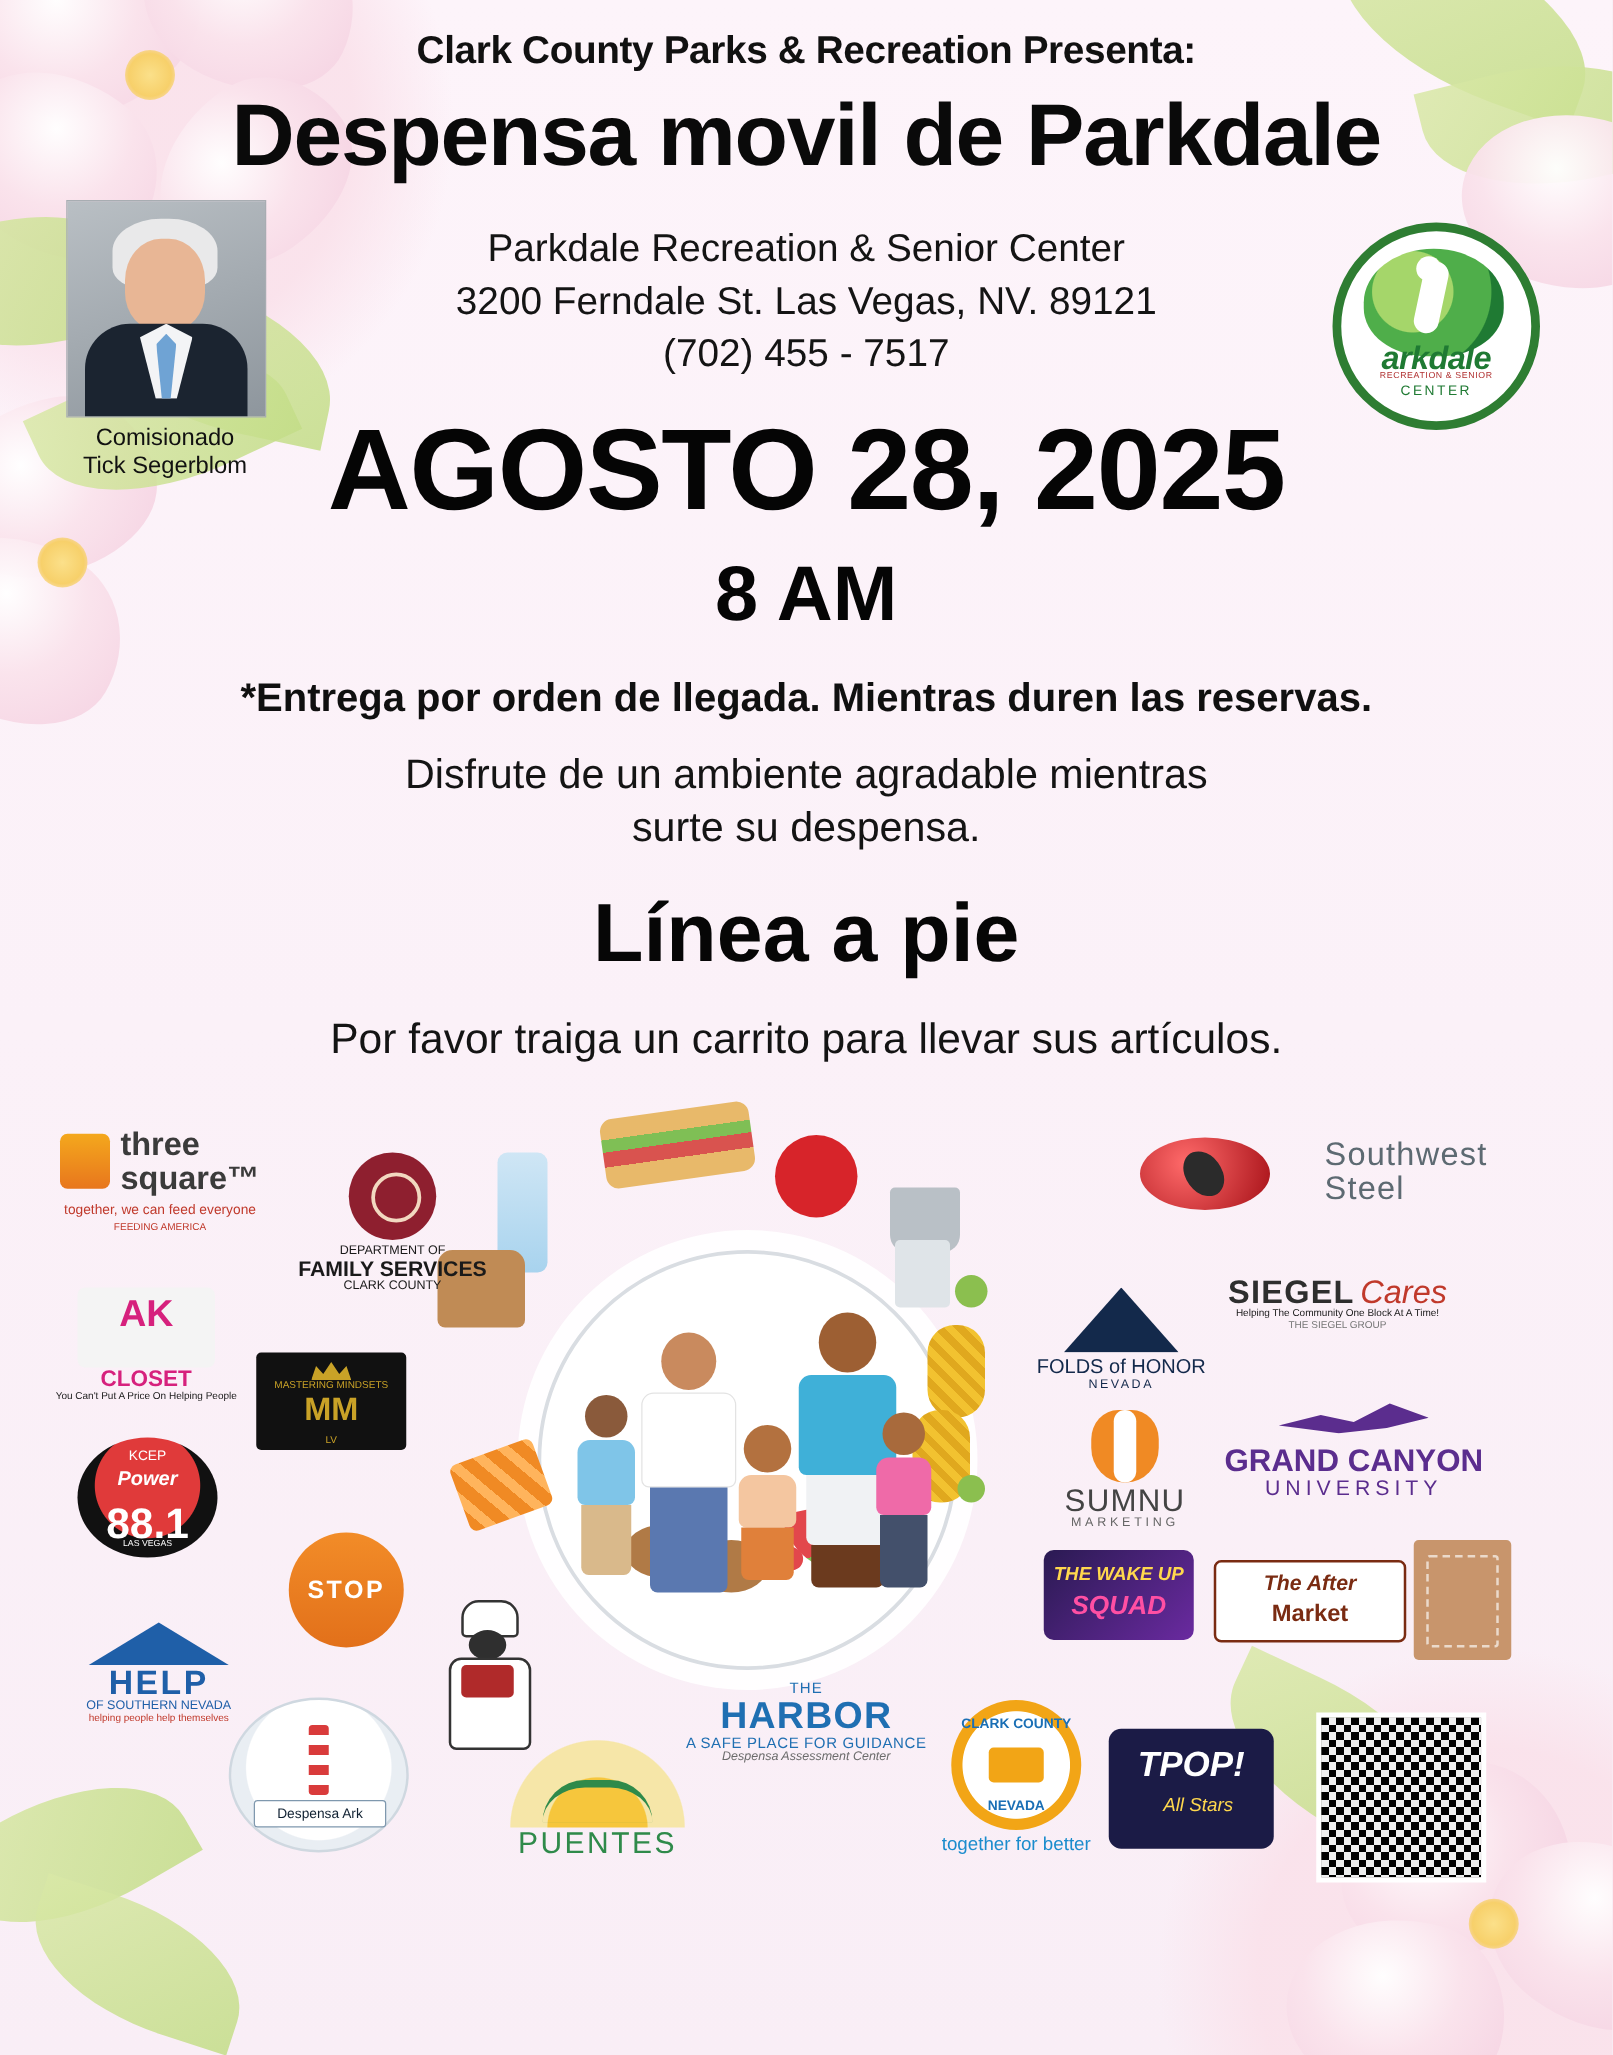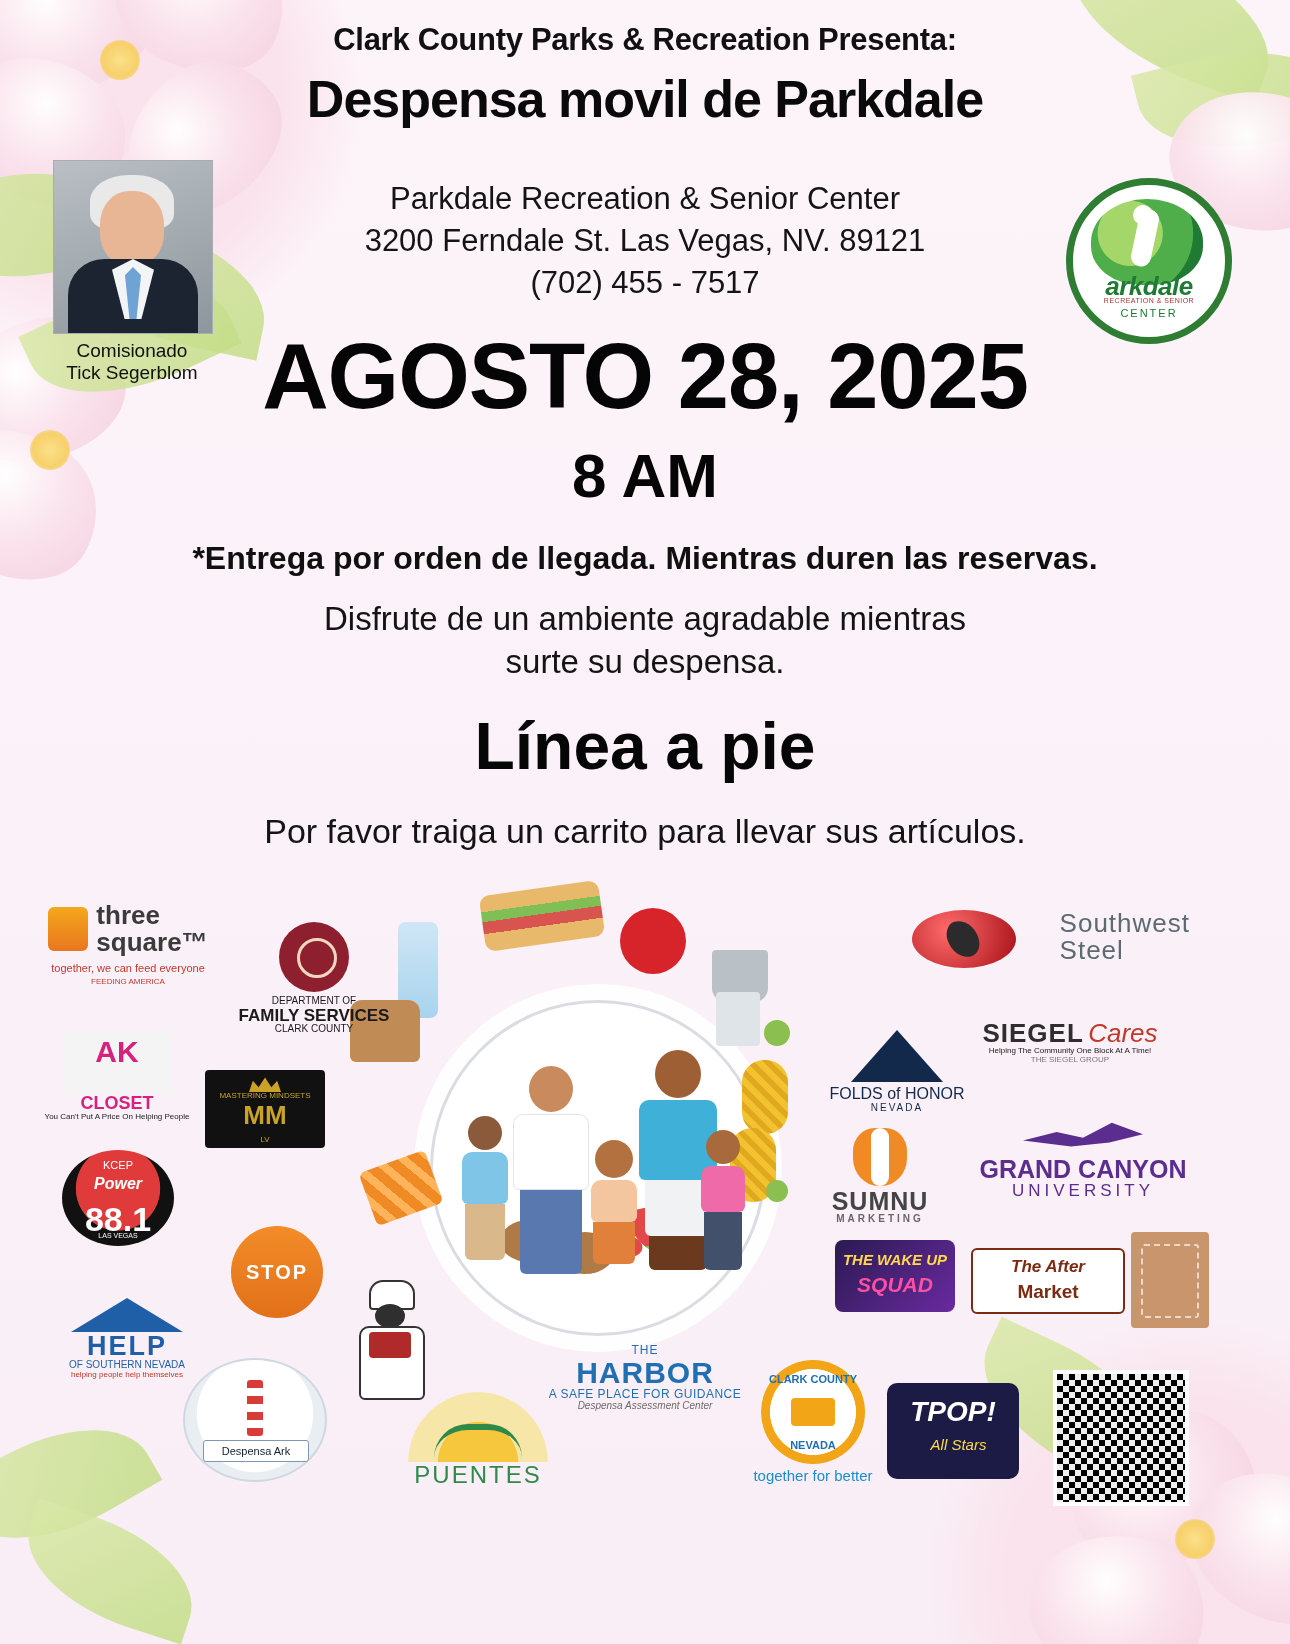--- a/index.html
+++ b/index.html
@@ -54,21 +54,21 @@
     text-align: center;
     font-size: 31px;
     font-weight: bold;
     color: #111;
     letter-spacing: -0.3px;
   }
   .title {
     position: absolute;
     top: 72px; left: 0; right: 0;
     text-align: center;
-    font-size: 52px;
+    font-size: 70px;
     font-weight: bold;
     color: #0a0a0a;
     letter-spacing: -1px;
     line-height: 1.05;
   }
   .venue {
     position: absolute;
     top: 178px; left: 0; right: 0;
     text-align: center;
     font-size: 31px;
@@ -310,21 +310,21 @@
   }
   .stop-sign {
     width: 92px; height: 92px; border-radius: 50%;
     background: linear-gradient(#f28c28, #e2701a);
     margin: 0 auto; position: relative;
     color: #fff; font-weight: bold;
   }
   .stop-sign span { position: absolute; left:0; right:0; top: 36px; font-size: 20px; letter-spacing: 2px; }
   .mw-box {
     width: 120px; height: 78px; background: #111; border-radius: 4px;
-    margin: 0 auto; position: relative;
+    margin: 12px auto; position: relative;
   }
   .mw-crown {
     position: absolute; left: 44px; top: 6px; width: 32px; height: 16px;
     background: #c9a227;
     clip-path: polygon(0 100%, 12% 30%, 30% 70%, 50% 10%, 70% 70%, 88% 30%, 100% 100%);
   }
   .mw-mm { position:absolute; left:0; right:0; top: 26px; color:#c9a227; font-size: 26px; font-weight: bold; }
   .sw-steel-mark {
     width: 104px; height: 58px; border-radius: 50%;
     background: radial-gradient(circle at 35% 35%, #ff6a6a, #a50f16);
@@ -694,21 +694,21 @@
 
     <div class="logo siegel" style="left:960px;top:140px;width:220px;">
       <div>
         <span class="s1">SIEGEL</span>
         <span class="s2">Cares</span>
       </div>
       <div class="tiny">Helping The Community One Block At A Time!</div>
       <div class="tiny" style="color:#777;">THE SIEGEL GROUP</div>
     </div>
 
-    <div class="logo" style="left:800px;top:248px;width:160px;font-weight:bold;">
+    <div class="logo" style="left:820px;top:248px;width:160px;">
       <div class="sumnu-mark"></div>
       <div style="font-size:25px;color:#444;letter-spacing:1px;">SUMNU</div>
       <div class="small" style="letter-spacing:3px;color:#666;">MARKETING</div>
     </div>
 
     <div class="logo" style="left:968px;top:240px;width:230px;">
       <div class="gcu-bird"></div>
       <div style="font-size:25px;font-weight:bold;color:#5b2d8e;letter-spacing:0px;">GRAND CANYON</div>
       <div style="font-size:17px;color:#5b2d8e;letter-spacing:4px;">UNIVERSITY</div>
     </div>

